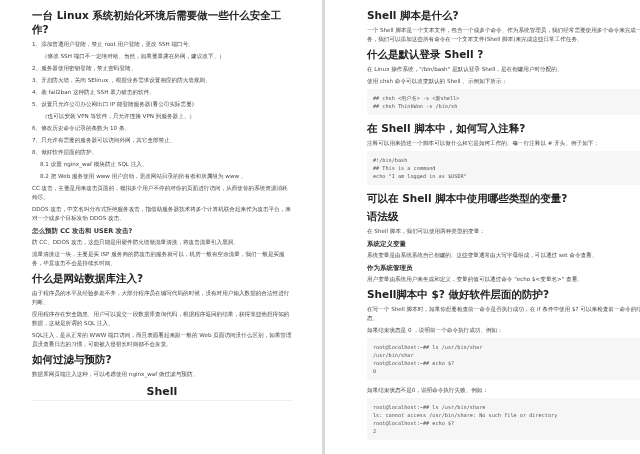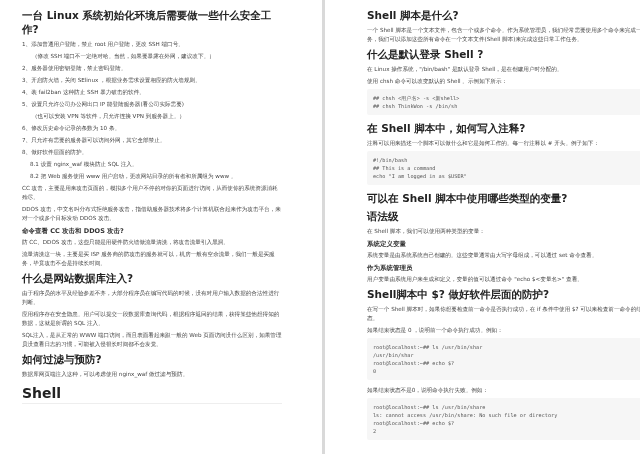--- a/index.html
+++ b/index.html
@@ -1,30 +1,30 @@
 <!DOCTYPE html>
 <html><head>
 <meta charset="utf-8">
 <style>
   html, body { margin:0; padding:0; background:#ffffff; }
   body { width:640px; height:454px; overflow:hidden; position:relative;
          font-family:"DejaVu Sans", "Liberation Sans", sans-serif; color:#333; }
   .page { position:absolute; top:0; height:454px; box-sizing:border-box; }
-  .left { left:0; width:322px; padding:8px 40px 0 22px; }
+  .left { left:10px; width:322px; padding:8px 40px 0 22px; }
   .divider { position:absolute; left:322px; top:0; width:3px; height:454px; background:#d9d9d9; }
   .right { left:325px; width:341px; padding:8px 12px 0 42px; }
   h2 { font-size:10.5px; font-weight:bold; color:#222; margin:0 0 4px 0; line-height:14px; }
   h3 { font-size:6.5px; font-weight:bold; color:#333; margin:2px 0 2px 0; line-height:10px; }
   p { font-size:5.6px; line-height:9px; margin:0 0 3px 0; color:#444; }
   .li { font-size:5.6px; line-height:9px; margin:0 0 3px 0; color:#444; }
   .in1 { padding-left:10px; }
   .in2 { padding-left:8px; }
   .code { background:#f6f6f6; border-radius:2px; padding:5px 6px; margin:3px 8px 6px 0;
           font-family:"DejaVu Sans Mono", "Liberation Mono", monospace; font-size:5.2px; line-height:8px; color:#555; white-space:pre; }
-  .shell-title { font-size:14px; font-weight:bold; color:#222; margin:6px 0 0 0; border-bottom:1px solid #eee; padding-bottom:2px; }
+  .shell-title { font-size:11px; font-weight:bold; color:#222; margin:6px 0 0 0; border-bottom:1px solid #eee; padding-bottom:2px;text-align:center; }
 </style>
 </head>
 <body>
 
 <div class="page left">
   <h2>一台 Linux 系统初始化环境后需要做一些什么安全工作?</h2>
   <div class="li">1、添加普通用户登陆，禁止 root 用户登陆，更改 SSH 端口号。</div>
   <div class="li in1">（修改 SSH 端口不一定绝对哈。当然，如果要暴露在外网，建议改下。）</div>
   <div class="li">2、服务器使用密钥登陆，禁止密码登陆。</div>
   <div class="li">3、开启防火墙，关闭 SElinux ，根据业务需求设置相应的防火墙规则。</div>
@@ -32,21 +32,21 @@
   <div class="li">5、设置只允许公司办公网出口 IP 能登陆服务器(看公司实际需要)</div>
   <div class="li in1">（也可以安装 VPN 等软件，只允许连接 VPN 到服务器上。）</div>
   <div class="li">6、修改历史命令记录的条数为 10 条。</div>
   <div class="li">7、只允许有需要的服务器可以访问外网，其它全部禁止。</div>
   <div class="li">8、做好软件层面的防护。</div>
   <div class="li in2">8.1 设置 nginx_waf 模块防止 SQL 注入。</div>
   <div class="li in2">8.2 把 Web 服务使用 www 用户启动，更改网站目录的所有者和所属组为 www 。</div>
 
   <p>CC 攻击，主要是用来攻击页面的，模拟多个用户不停的对你的页面进行访问，从而使你的系统资源消耗殆尽。</p>
   <p>DDOS 攻击，中文名叫分布式拒绝服务攻击，指借助服务器技术将多个计算机联合起来作为攻击平台，来对一个或多个目标发动 DDOS 攻击。</p>
-  <h3>命令查看 CC 攻击和 DDOS 攻击?</h3>
+  <h3>怎么预防 CC 攻击和 USER 攻击?</h3>
   <p>防 CC、DDOS 攻击，这些只能是用硬件防火墙做流量清洗，将攻击流量引入黑洞。</p>
   <p>流量清洗这一块，主要是买 ISP 服务商的防攻击的服务就可以，机房一般有空余流量，我们一般是买服务，毕竟攻击不会是持续长时间。</p>
 
   <h2>什么是网站数据库注入?</h2>
   <p>由于程序员的水平及经验参差不齐，大部分程序员在编写代码的时候，没有对用户输入数据的合法性进行判断。</p>
   <p>应用程序存在安全隐患。用户可以提交一段数据库查询代码，根据程序返回的结果，获得某些他想得知的数据，这就是所谓的 SQL 注入。</p>
   <p>SQL注入，是从正常的 WWW 端口访问，而且表面看起来跟一般的 Web 页面访问没什么区别，如果管理员没查看日志的习惯，可能被入侵很长时间都不会发觉。</p>
 
   <h2>如何过滤与预防?</h2>
   <p>数据库网页端注入这种，可以考虑使用 nginx_waf 做过滤与预防。</p>

